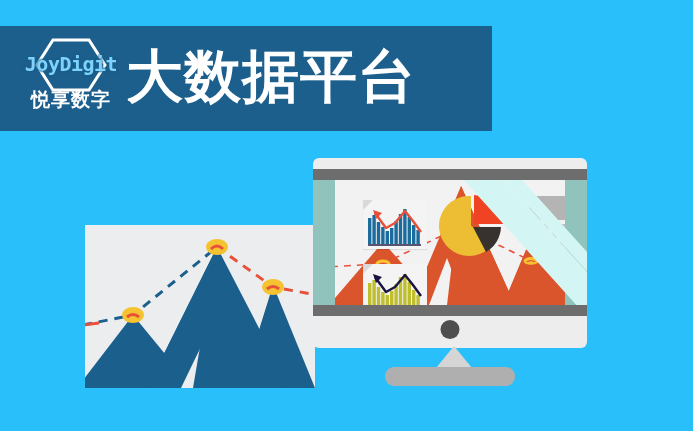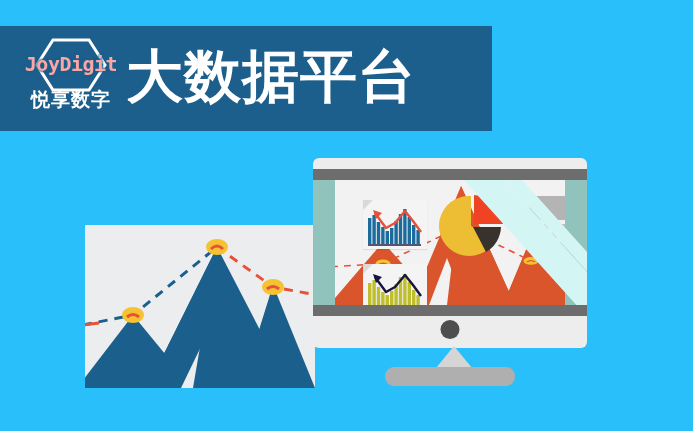--- a/index.html
+++ b/index.html
@@ -52,21 +52,21 @@
     width: 72px;
     height: 54px;
   }
   #logo-mark {
     position: relative;
     z-index: 2;
     font-family: "DejaVu Sans Mono", "Liberation Mono", monospace;
     font-weight: bold;
     font-size: 20px;
     letter-spacing: -0.5px;
-    color: #fca5a5;
+    color: #7dd3fc;
     line-height: 1;
     margin-top: 6px;
     white-space: nowrap;
     text-shadow: 0 0 2px #1C5F8C, 0 0 2px #1C5F8C, 0 0 3px #1C5F8C;
   }
   #logo-sub {
     position: relative;
     z-index: 2;
     margin-top: 16px;
     font-family: "DejaVu Sans", sans-serif;

